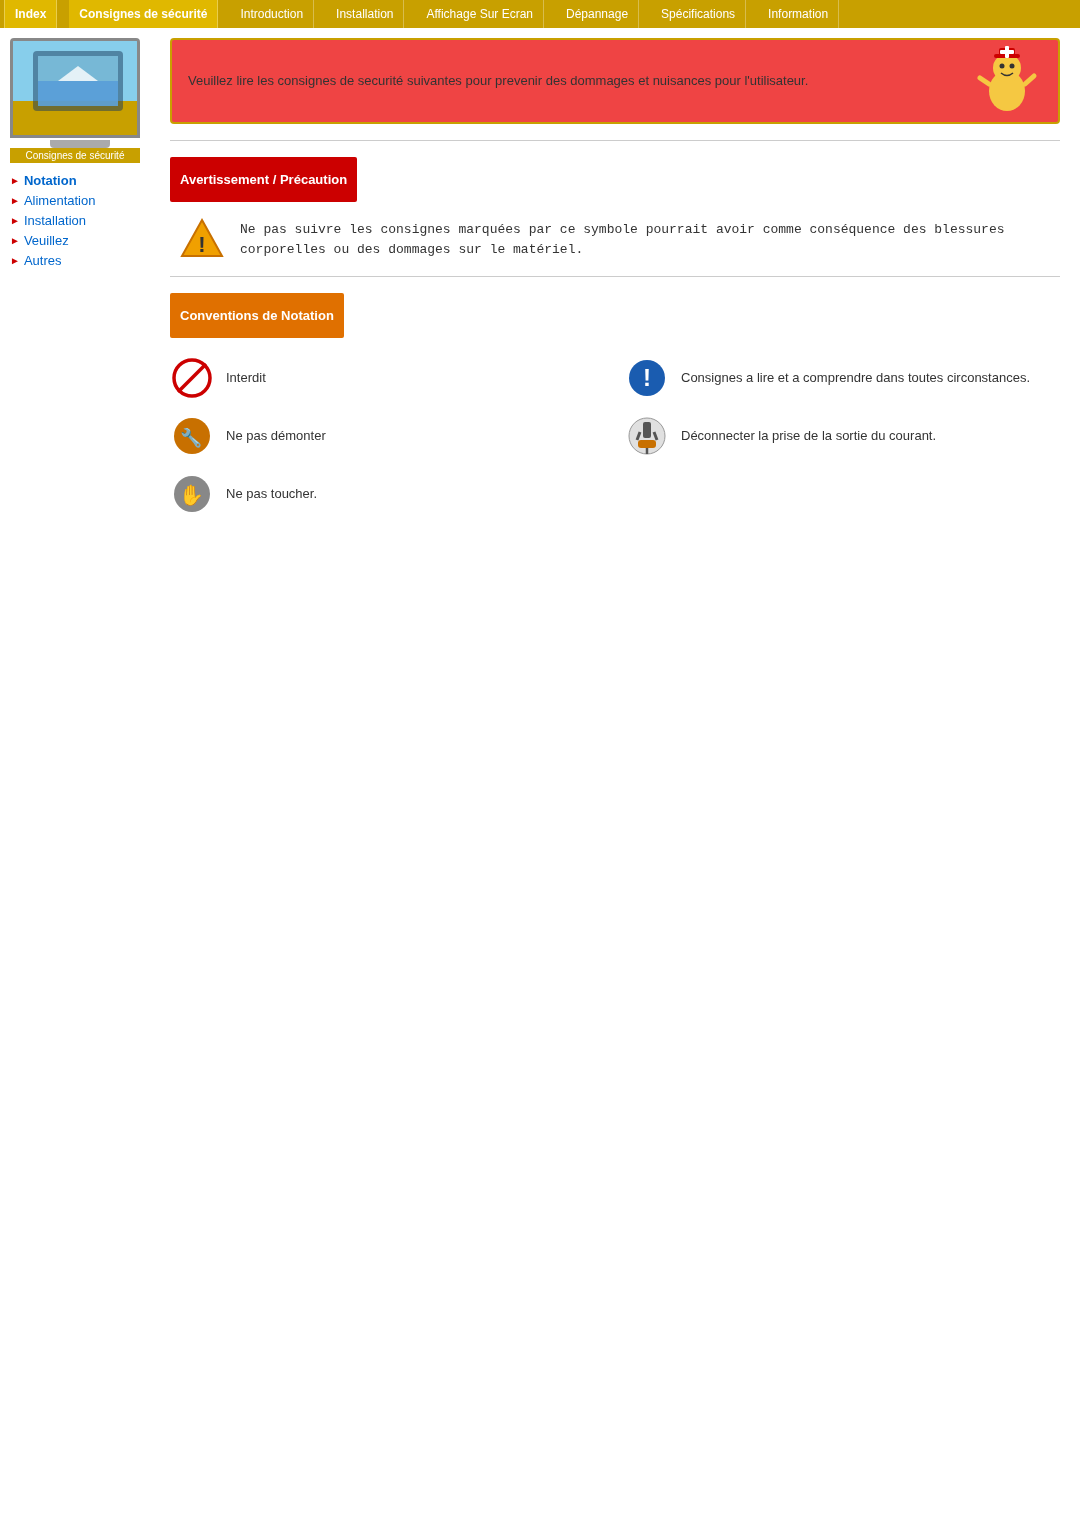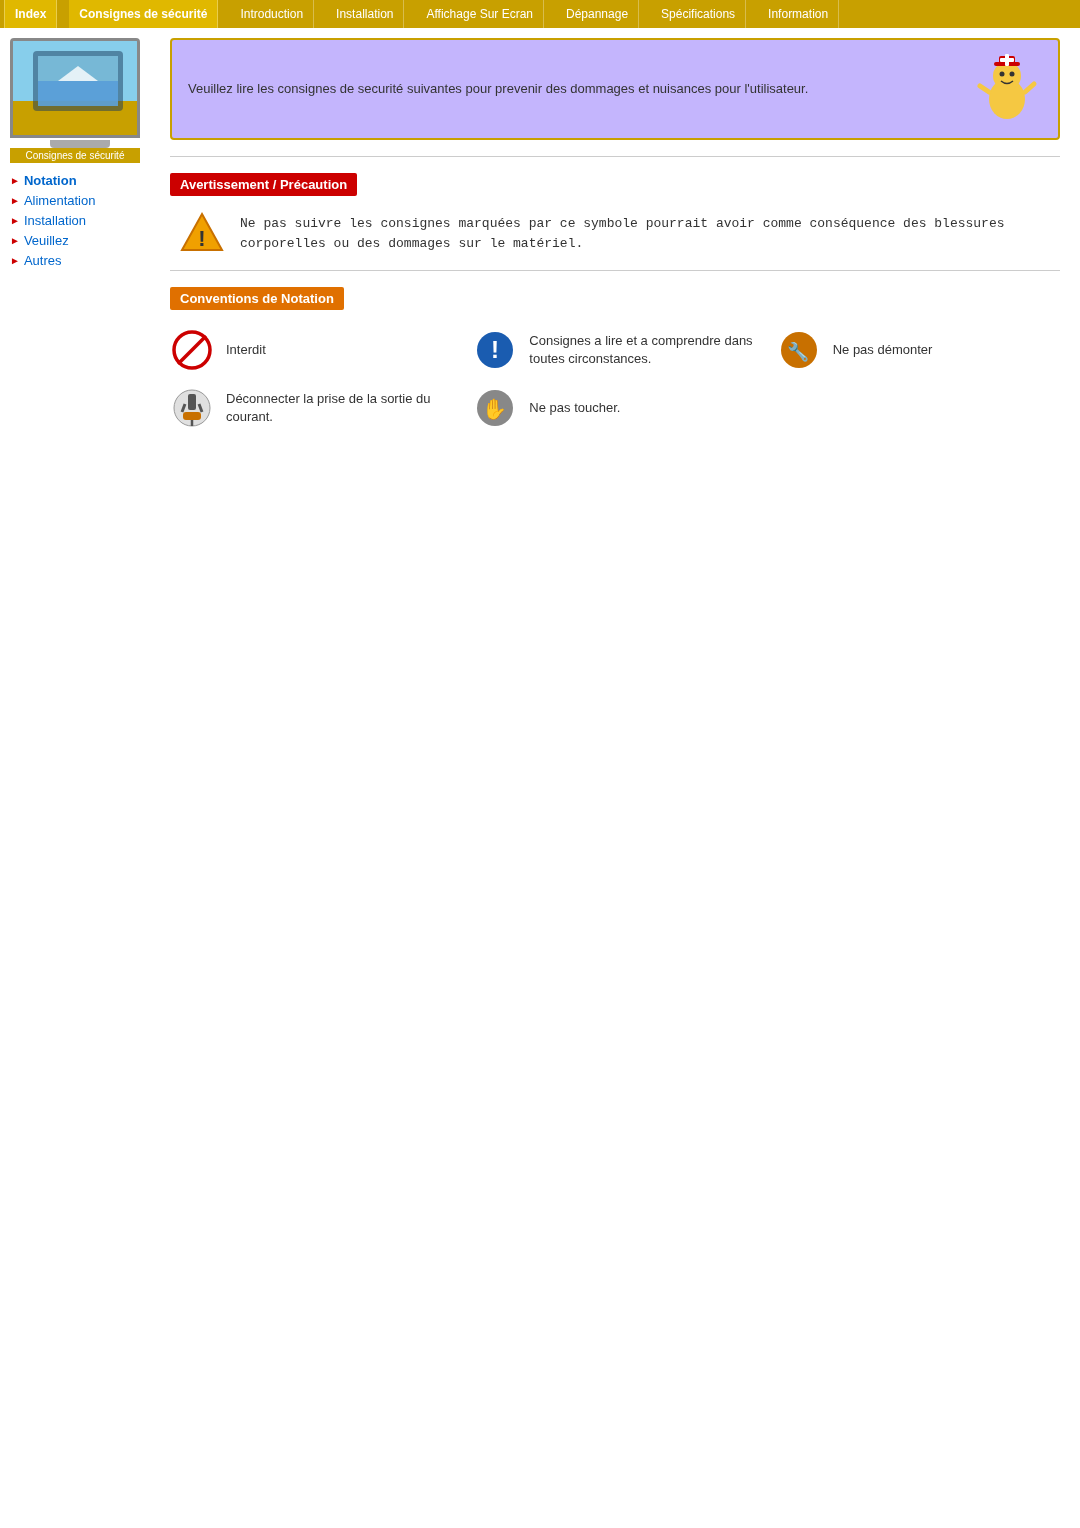--- a/index.html
+++ b/index.html
@@ -96,24 +96,24 @@
     
     #main {
       flex: 1;
       padding: 0 20px 20px 10px;
     }
 
     
     .intro-box {
       display: flex;
       align-items: center;
-      background: #c4b5fd;
+      background: #ef4444;
       border: 2px solid #c8a000;
       border-radius: 4px;
-      padding: 14px 16px;
+      padding: 6px 16px;
       margin-bottom: 16px;
       gap: 8px;
     }
     .intro-text {
       flex: 1;
       font-size: 13px;
       color: #333;
       line-height: 1.5;
     }
     .intro-mascot {
@@ -128,21 +128,21 @@
       border-top: 1px solid #ccc;
       margin: 16px 0;
     }
 
     
     .section-header {
       background: #cc0000;
       color: #fff;
       font-size: 13px;
       font-weight: bold;
-      padding: 4px 10px;
+      padding: 15px 10px;
       display: inline-block;
       margin-bottom: 14px;
       border-radius: 2px;
     }
     .section-header.orange {
       background: #e07000;
     }
 
     
     .warning-row {
@@ -160,21 +160,21 @@
     .warning-text {
       font-size: 13px;
       line-height: 1.5;
       padding-top: 4px;
       font-family: Liberation Mono, monospace;
     }
 
     
     .convention-grid {
       display: grid;
-      grid-template-columns: 1fr 1fr 1fr;
+      grid-template-columns: 1fr 1fr;
       gap: 14px 20px;
       margin-top: 4px;
     }
     .convention-item {
       display: flex;
       align-items: center;
       gap: 12px;
     }
     .convention-icon {
       width: 44px;

